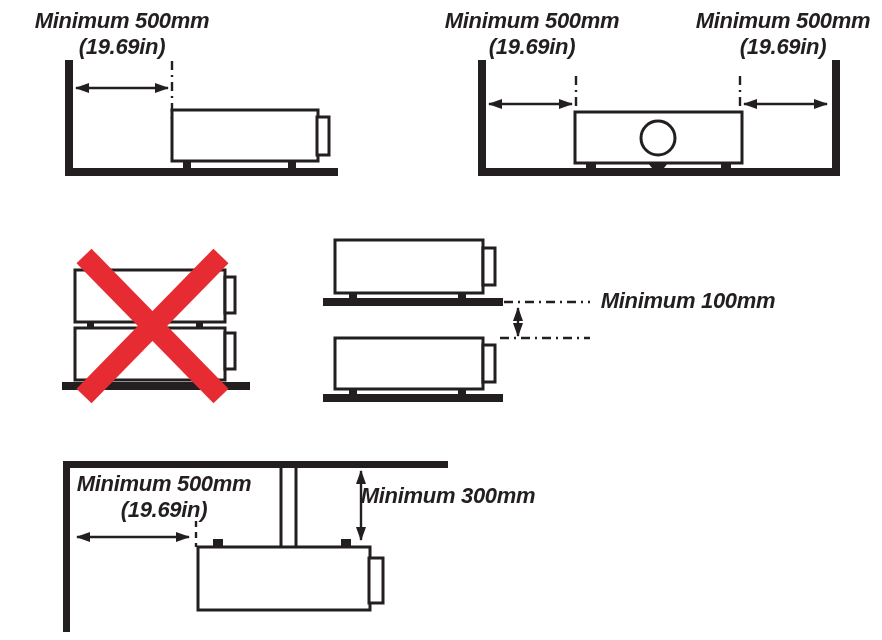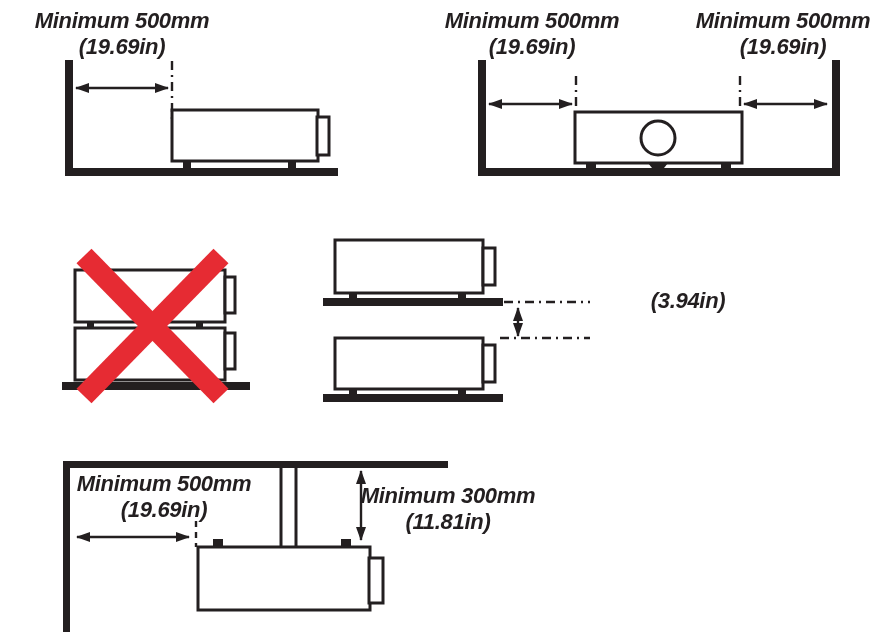--- a/index.html
+++ b/index.html
@@ -114,26 +114,25 @@
     <div>Minimum 500mm</div>
     <div>(19.69in)</div>
   </div>
 
   <div class="label" style="left:683px;top:8px;width:200px;">
     <div>Minimum 500mm</div>
     <div>(19.69in)</div>
   </div>
 
   <div class="label" style="left:588px;top:288px;width:200px;">
-    <div>(3.94in)</div>
+    <div>Minimum 100mm</div>
   </div>
 
   <div class="label" style="left:64px;top:471px;width:200px;">
     <div>Minimum 500mm</div>
     <div>(19.69in)</div>
   </div>
 
   <div class="label" style="left:348px;top:483px;width:200px;">
     <div>Minimum 300mm</div>
-    <div>(11.81in)</div>
   </div>
 
 </div>
 
 </body></html>

